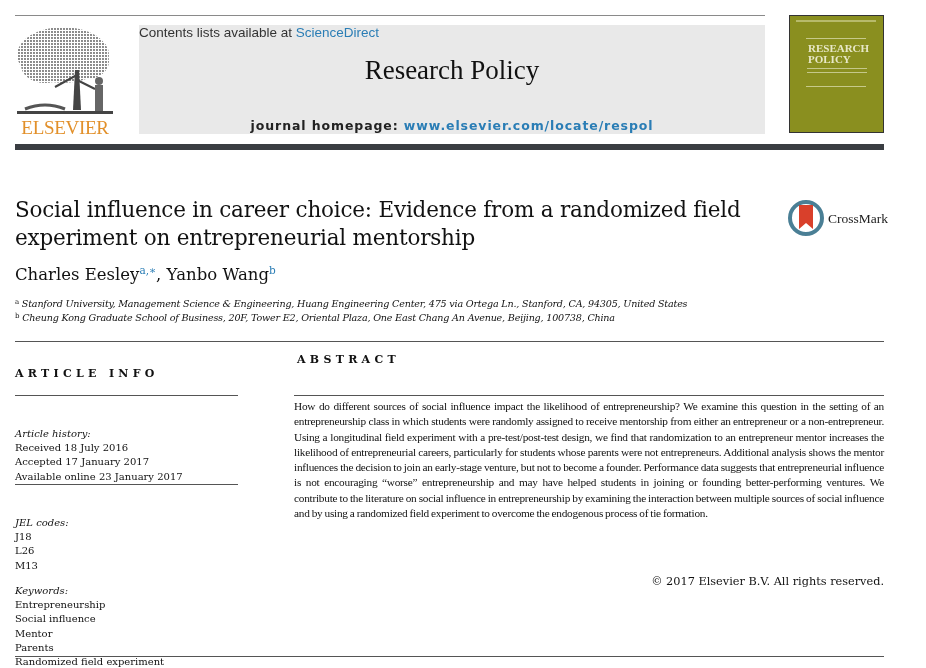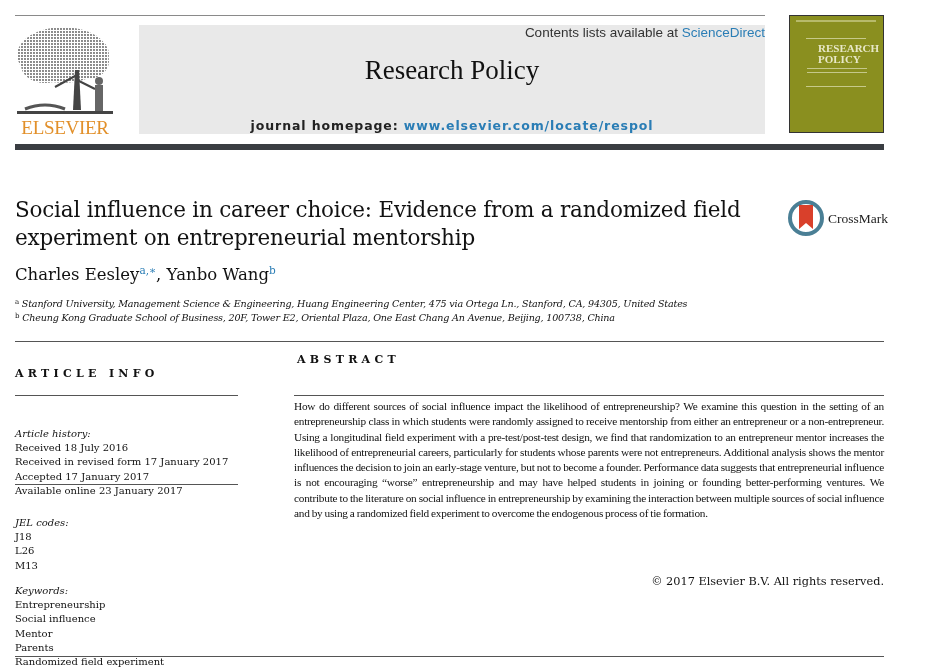--- a/index.html
+++ b/index.html
@@ -5,30 +5,30 @@
   html, body { margin:0; padding:0; background:#ffffff; }
   body { width:926px; height:668px; position:relative; overflow:hidden; font-family:"DejaVu Serif", serif; color:#111; }
 
   .topline { position:absolute; left:15px; top:15px; width:750px; height:1px; background:#8a8a8a; }
 
   .logo { position:absolute; left:15px; top:25px; width:100px; height:110px; }
   .logo svg { display:block; }
   .logo-text { position:absolute; left:0; top:92px; width:100px; text-align:center; font-family:"Liberation Serif", serif; font-size:19px; color:#e2902a; letter-spacing:-0.3px; }
 
   .banner { position:absolute; left:139px; top:25px; width:626px; height:109px; background:#e9e9e9; }
-  .contents { position:absolute; left:0; top:0; width:100%; text-align:right; font-family:"Liberation Sans", sans-serif; font-size:13.5px; color:#333; }
+  .contents { position:absolute; left:0; top:0; width:100%; text-align:left; font-family:"Liberation Sans", sans-serif; font-size:13.5px; color:#333; }
   .contents .link { color:#2a7db5; }
   .journal-title { position:absolute; left:0; top:30px; width:100%; text-align:center; font-family:"Liberation Serif", serif; font-size:27px; color:#111; }
   .homepage { position:absolute; left:0; top:93px; width:100%; text-align:center; font-family:"DejaVu Sans", sans-serif; font-size:12.5px; letter-spacing:0.9px; color:#222; }
   .homepage .link { color:#2a7db5; font-weight:bold; }
   .homepage .lbl { font-weight:bold; }
 
   .cover { position:absolute; left:789px; top:15px; width:95px; height:118px; background:#8a8f1f; border:1px solid #333; box-sizing:border-box; }
   .cover .c-top { position:absolute; left:6px; top:4px; width:80px; height:2px; background:#b7ba6a; }
-  .cover .c-rp { position:absolute; left:18px; top:27px; font-family:"Liberation Serif", serif; font-size:11px; color:#e8e8c8; line-height:11px; font-weight:bold;margin-left:10px; }
+  .cover .c-rp { position:absolute; left:18px; top:27px; font-family:"Liberation Serif", serif; font-size:11px; color:#e8e8c8; line-height:11px; font-weight:bold; }
   .cover .c-line { position:absolute; left:16px; width:60px; height:1px; background:#c7ca8a; }
   .cover .c-sub { position:absolute; left:17px; top:52px; width:60px; height:12px; }
   .cover .c-sub div { height:1px; background:#c5c88a; margin-bottom:3px; }
 
   .thickbar { position:absolute; left:15px; top:144px; width:869px; height:6px; background:#3a3d42; }
 
   .title { position:absolute; left:15px; top:196px; width:770px; font-family:"DejaVu Serif", serif; font-size:21.5px; line-height:28px; color:#111; letter-spacing:-0.2px; }
 
   .crossmark { position:absolute; left:788px; top:199px; width:100px; height:40px; }
   .crossmark-label { position:absolute; left:40px; top:12px; font-family:"Liberation Serif", serif; font-size:13.5px; color:#222; }
@@ -126,21 +126,20 @@
 
 <div class="section-head" style="left:15px; top:367px;">ARTICLE INFO</div>
 <div class="section-head" style="left:297px; top:353px;">ABSTRACT</div>
 
 <div class="hr" style="left:15px; top:395px; width:223px;"></div>
 <div class="hr" style="left:294px; top:395px; width:590px;"></div>
 
 <div class="info-block" style="top:399px;">
   <div class="label">Article history:</div>
   <div>Received 18 July 2016</div>
-  <div>Received in revised form 17 January 2017</div>
   <div>Accepted 17 January 2017</div>
   <div>Available online 23 January 2017</div>
 </div>
 
 <div class="hr" style="left:15px; top:484px; width:223px;"></div>
 
 <div class="info-block" style="top:488px;">
   <div class="label">JEL codes:</div>
   <div>J18</div>
   <div>L26</div>

